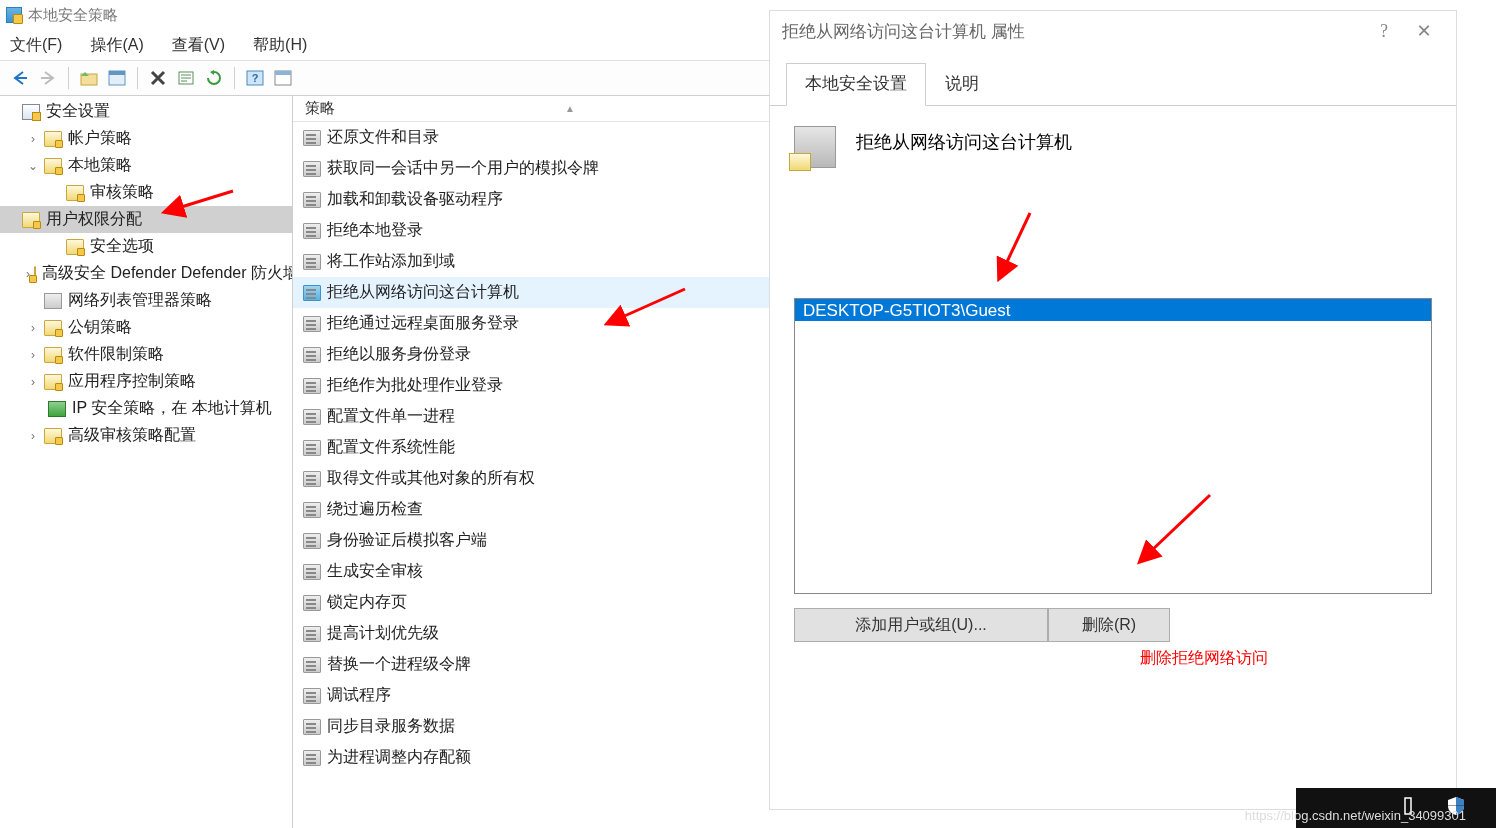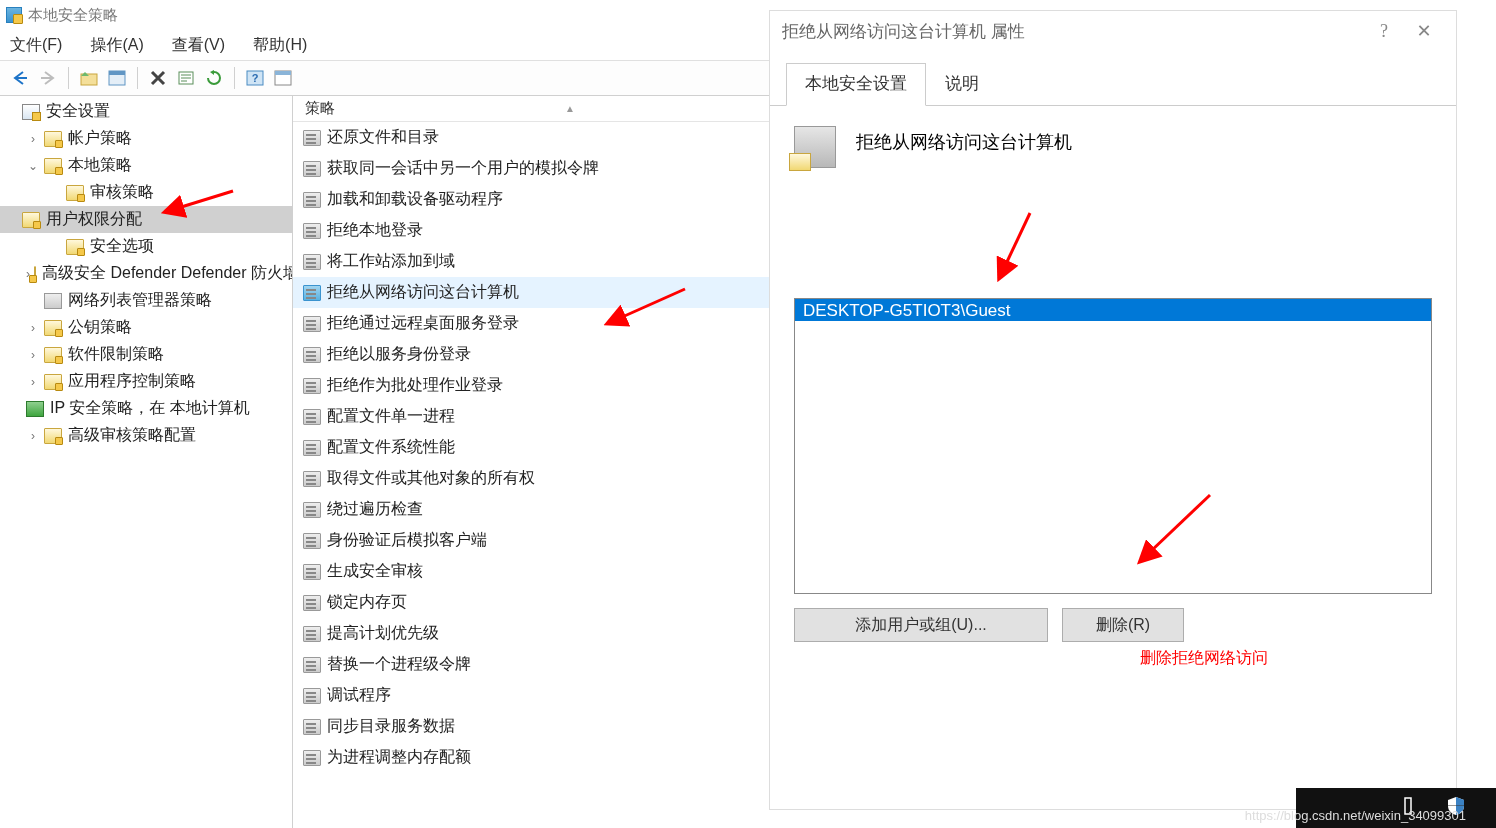--- a/index.html
+++ b/index.html
@@ -55,21 +55,21 @@
 .tab-body { border-top: 1px solid #ccc; margin-top: -1px; padding: 20px 24px; }
 
 .policy-header { display: flex; align-items: flex-start; gap: 20px; }
 .policy-big-icon { width: 42px; height: 42px; background: linear-gradient(#e6e6e6,#b8b8b8); border:1px solid #999; position:relative;}
 .policy-big-icon::before { content:""; position:absolute; left:-6px; bottom:-4px; width:20px; height:16px; background:linear-gradient(#fff8dc,#f1d873); border:1px solid #c9a63e;}
 .policy-title { font-size: 18px; color: #000; padding-top: 4px; }
 
 .listbox { margin-top: 130px; border: 1px solid #888; height: 296px; overflow: hidden; }
 .listbox-item { height: 22px; background: #0078d7; color: #fff; padding: 2px 8px; font-size: 17px; }
 
-.dlg-buttons { display: flex; gap: 14px; margin-top: 14px; }
+.dlg-buttons { display: flex; margin-top: 14px; }
 .win-btn { width: 254px; height: 34px; border: 1px solid #adadad; background: #e1e1e1; font-size: 16px; color:#333; display:flex; align-items:center; justify-content:center;}
 .win-btn.small { width: 122px; }
 
 .annotation { position: absolute; color: #ff0000; font-size: 16px; font-weight: 500; }
 
 
 .arrow { position: absolute; pointer-events: none; }
 .arrow svg { overflow: visible; }
 
 
@@ -206,21 +206,21 @@
           <div class="tree-row" style="padding-left: 26px;">
             <span class="expander">›</span>
             <span class="node-icon folder-icon"></span>
             <span>软件限制策略</span>
           </div>
           <div class="tree-row" style="padding-left: 26px;">
             <span class="expander">›</span>
             <span class="node-icon folder-icon"></span>
             <span>应用程序控制策略</span>
           </div>
-          <div class="tree-row" style="padding-left: 8px;">
+          <div class="tree-row" style="padding-left: 30px;">
             <span class="expander"> </span>
             <span class="node-icon ip-icon"></span>
             <span>IP 安全策略，在 本地计算机</span>
           </div>
           <div class="tree-row" style="padding-left: 26px;">
             <span class="expander">›</span>
             <span class="node-icon folder-icon"></span>
             <span>高级审核策略配置</span>
           </div>
         </div>

